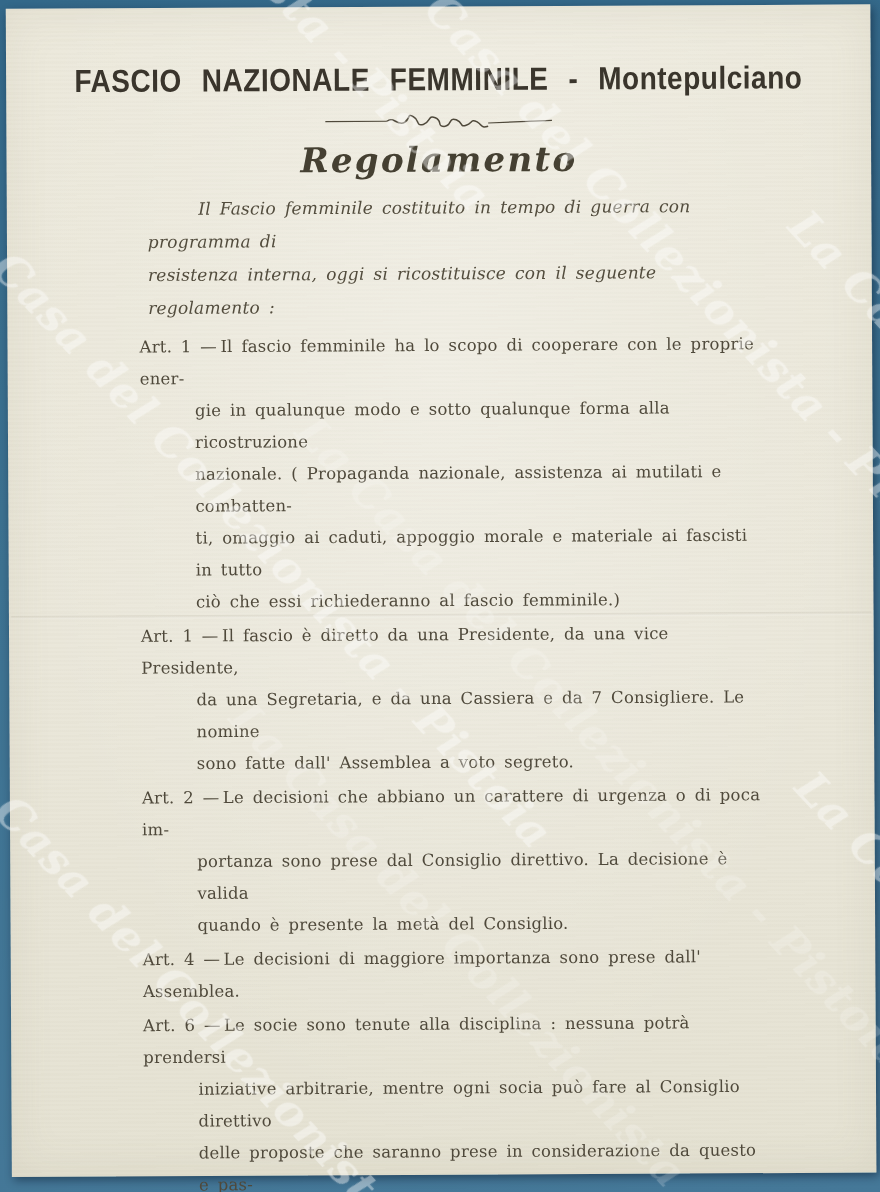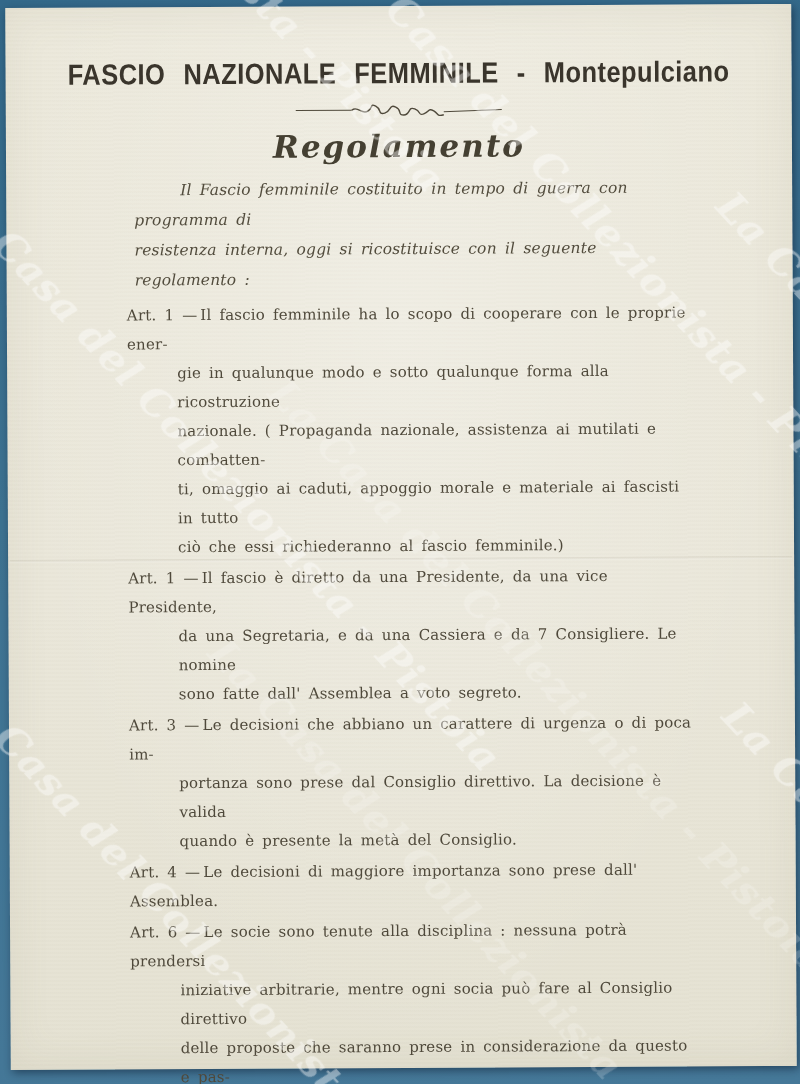--- a/index.html
+++ b/index.html
@@ -93,21 +93,21 @@
         </div>
         <div class="article">
     <div class="art-line art-first">
       <span class="art-label">Art. 1 —</span><span class="art-text">Il fascio è diretto da una Presidente, da una vice Presidente,</span>
     </div>
   <div class="art-line art-cont">da una Segretaria, e da una Cassiera e da 7 Consigliere. Le nomine</div>
           <div class="art-line art-cont">sono fatte dall' Assemblea a voto segreto.</div>
         </div>
         <div class="article">
     <div class="art-line art-first">
-      <span class="art-label">Art. 3 —</span><span class="art-text">Le decisioni che abbiano un carattere di urgenza o di poca im-</span>
+      <span class="art-label">Art. 2 —</span><span class="art-text">Le decisioni che abbiano un carattere di urgenza o di poca im-</span>
     </div>
   <div class="art-line art-cont">portanza sono prese dal Consiglio direttivo. La decisione è valida</div>
           <div class="art-line art-cont">quando è presente la metà del Consiglio.</div>
         </div>
         <div class="article">
     <div class="art-line art-first">
       <span class="art-label">Art. 4 —</span><span class="art-text">Le decisioni di maggiore importanza sono prese dall' Assemblea.</span>
     </div>
   </div>
         <div class="article">

